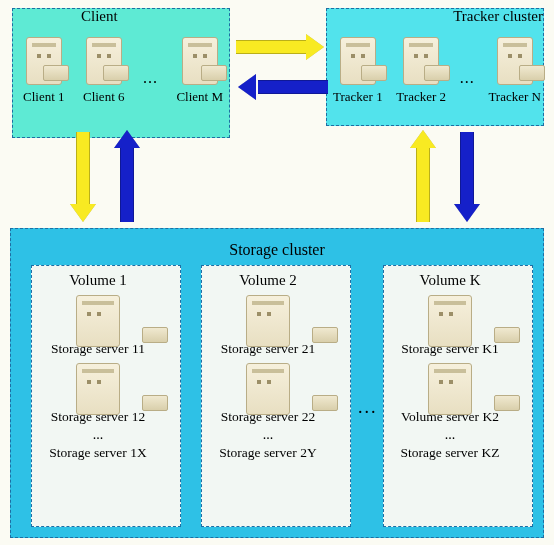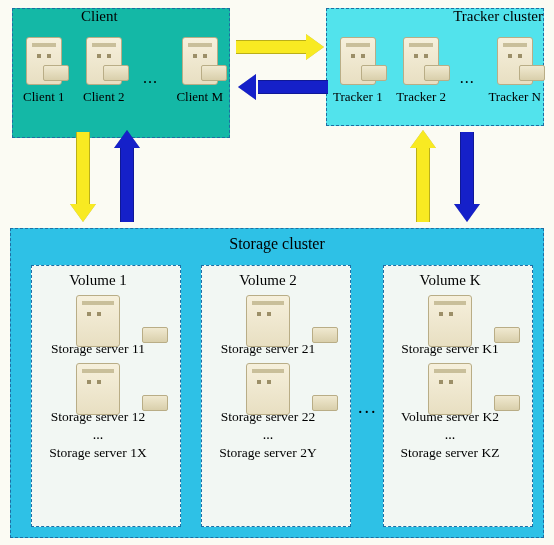--- a/index.html
+++ b/index.html
@@ -15,21 +15,21 @@
   }
   .canvas { position: relative; width: 554px; height: 545px; }
 
   
   .box {
     position: absolute;
     border: 1.5px dashed #1e6ea3;
   }
   .client-box {
     left: 12px; top: 8px; width: 218px; height: 130px;
-    background: #14b8a6;
+    background: #5eead4;
   }
   .tracker-box {
     left: 326px; top: 8px; width: 218px; height: 118px;
     background: #52e3ec;
   }
   .storage-box {
     left: 10px; top: 228px; width: 534px; height: 310px;
     background: #2ec1e6;
   }
   .volume-box {
@@ -53,21 +53,21 @@
     text-align: right;
     font-size: 15px;
     color: #000;
   }
   .client-box .box-title { text-align: left; padding-left: 68px; }
   .tracker-box .box-title { padding-left: 0; }
   .storage-title {
     text-align: center;
     font-size: 16px;
     color: #000;
-    padding-top: 6px;
+    padding-top: 12px;
   }
   .vol-title {
     font-size: 15px;
     color: #000;
     margin-bottom: 2px;
   }
 
   
   .server {
     display: inline-block;
@@ -221,21 +221,21 @@
     <div class="box-title">Client</div>
     <div class="row client-row">
       <div class="server">
         <div class="case"></div>
           <div class="foot"></div>
         <div class="label">Client 1</div>
       </div>
       <div class="server">
         <div class="case"></div>
           <div class="foot"></div>
-        <div class="label">Client 2</div>
+        <div class="label">Client 6</div>
       </div>
       <div class="ellipsis">...</div>
       <div class="server">
         <div class="case"></div>
           <div class="foot"></div>
         <div class="label">Client M</div>
       </div>
     </div>
   </div>
 

